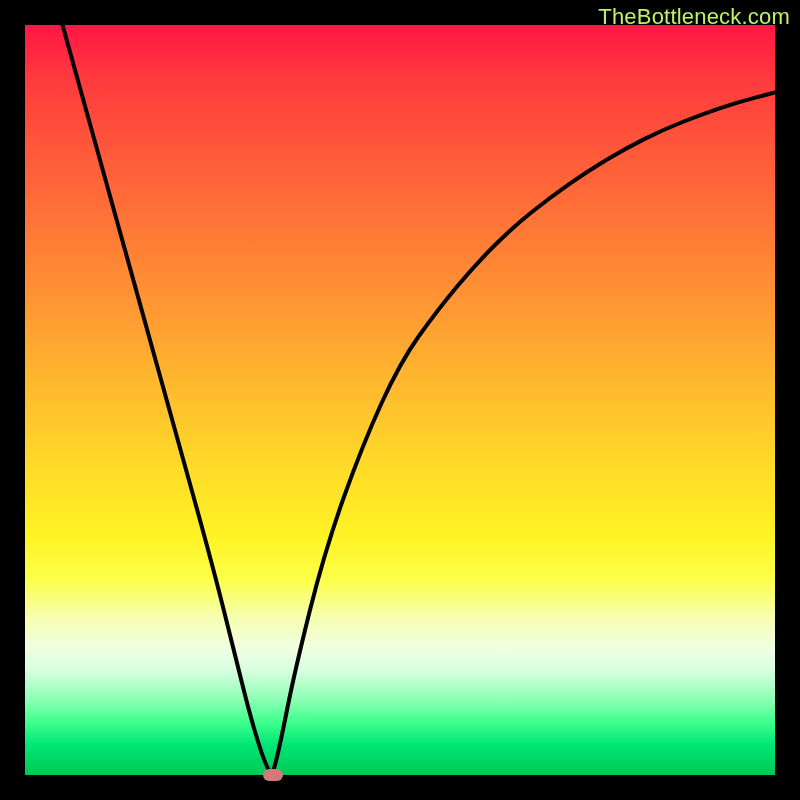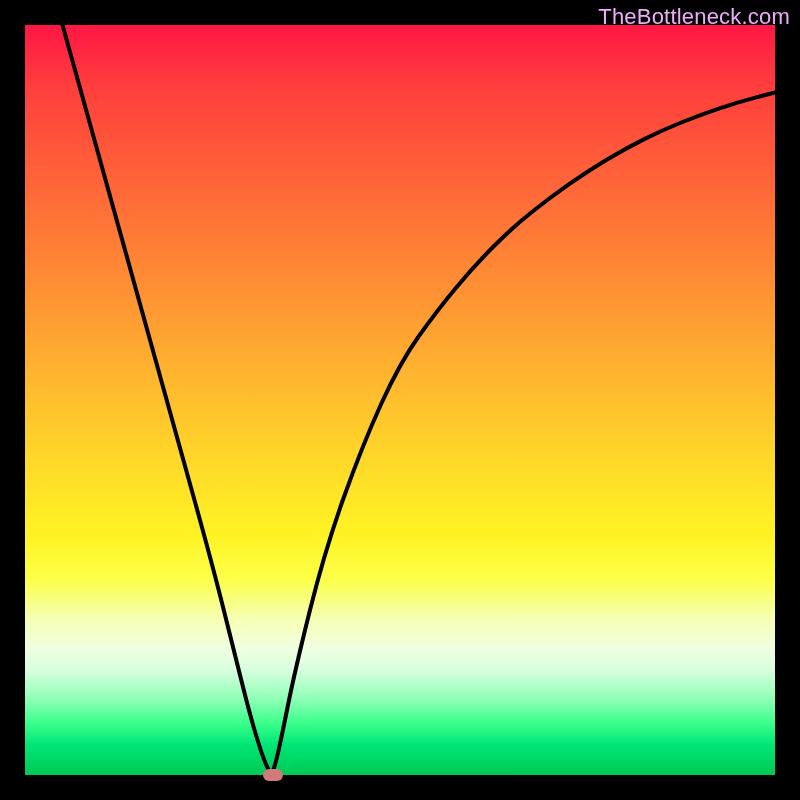--- a/index.html
+++ b/index.html
@@ -33,21 +33,21 @@
       #8cffb4 90%,
       #3dff8c 93%,
       #00e676 96%,
       #00c853 100%
     );
   }
   .watermark {
     position: absolute;
     top: 4px;
     right: 10px;
-    color: #f0abfc;
+    color: #bef264;
     font-size: 22px;
     letter-spacing: 0.2px;
     z-index: 5;
   }
   svg.curve {
     position: absolute;
     left: 25px;
     top: 25px;
     width: 750px;
     height: 750px;

